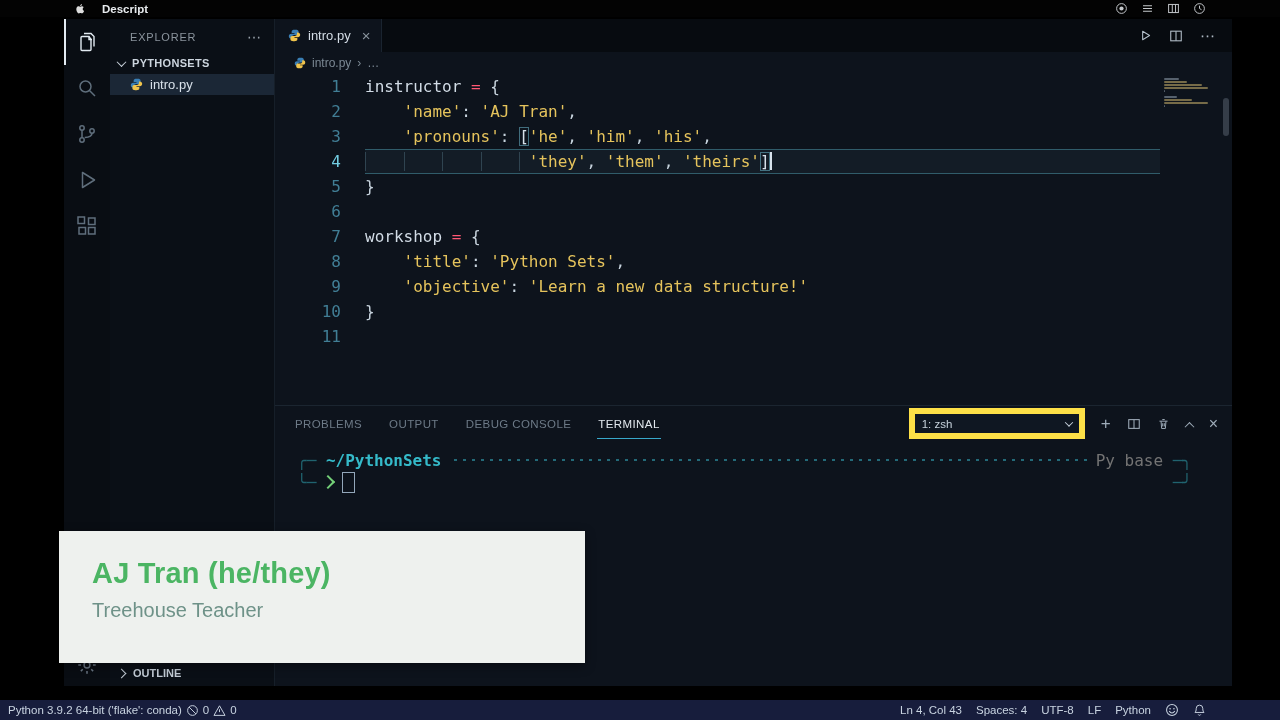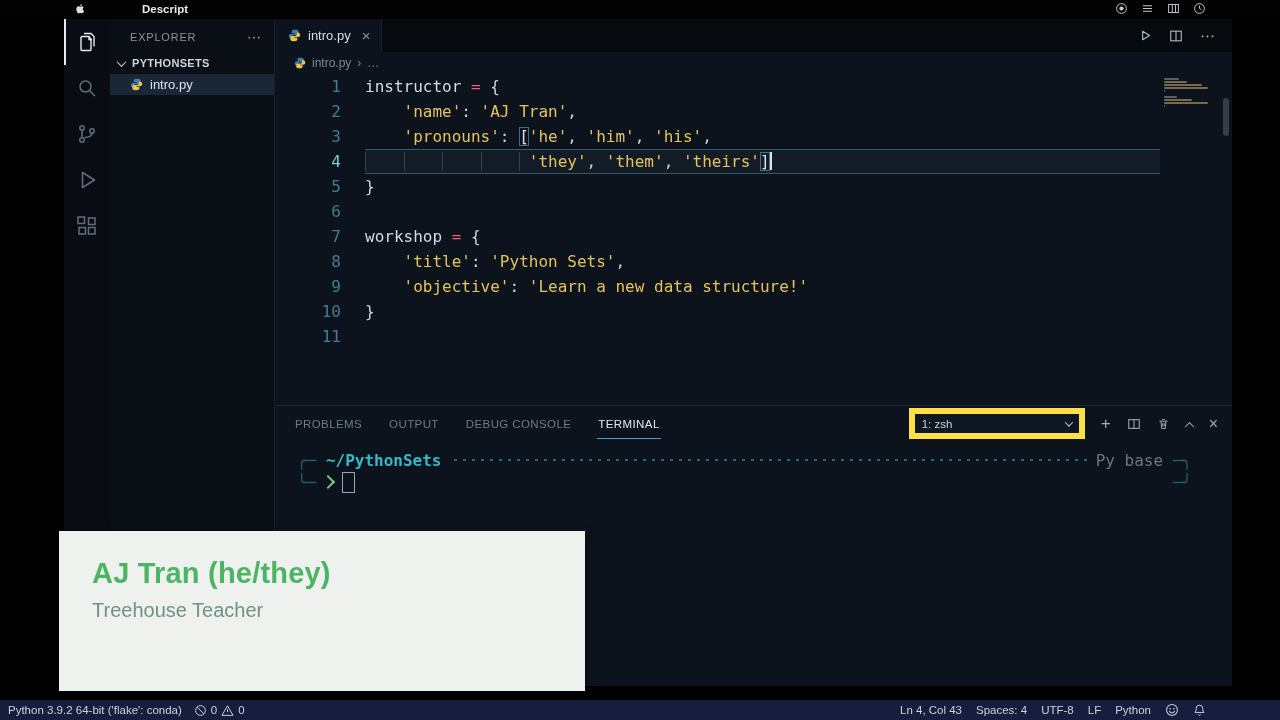--- a/index.html
+++ b/index.html
@@ -3,21 +3,21 @@
 <meta charset="utf-8">
 <style>
   html,body{margin:0;padding:0;background:#000;}
   .frame{position:relative;width:1280px;height:720px;background:#000;overflow:hidden;
          font-family:"Liberation Sans",sans-serif;-webkit-font-smoothing:antialiased;}
 
   
   .menubar{position:absolute;top:0;left:0;right:0;height:17px;background:#030303;
            display:flex;align-items:center;gap:0;padding:0 74px;color:#e7eaed;font-size:11.5px;}
   .menubar .apple{display:flex;align-items:center;margin-right:16px;}
-  .menu-app{font-weight:bold;margin-right:18px;margin-left:40px;}
+  .menu-app{font-weight:bold;margin-right:18px;}
   .menu-items{display:flex;gap:19px;}
   .menu-item{cursor:default;}
   .menu-right{margin-left:auto;display:flex;gap:13px;align-items:center;opacity:.92;}
 
   
   .titlebar{position:absolute;top:17px;left:0;right:0;height:16px;background:#0a0c10;
             display:flex;align-items:center;justify-content:center;color:#8d949c;font-size:9.5px;}
 
   
   .window{position:absolute;left:64px;top:19px;width:1168px;height:667px;display:flex;background:#0d131c;}
@@ -96,29 +96,29 @@
   .t-cwd{color:#35bac9;font-weight:bold;}
   .t-env{color:#737373;}
   .t-dots{flex:1;height:8px;margin:0 9px;align-self:center;
           background:radial-gradient(circle,rgba(38,115,130,.9) 1.3px,transparent 1.5px) left center/9px 8px repeat-x;}
   .t-chev{width:8px;height:8px;border-right:2px solid #74d078;border-top:2px solid #74d078;
           transform:rotate(45deg);display:inline-block;margin:0 9px 0 7px;}
   .t-cursor{width:11px;height:19px;border:1px solid #93a7ba;display:inline-block;}
   .t-spacer{flex:1;}
 
   
-  .overlay-card{position:absolute;left:59px;top:531px;width:526px;height:160px;background:#eef1ee;
+  .overlay-card{position:absolute;left:59px;top:531px;width:526px;height:132px;background:#eef1ee;
                 z-index:50;box-shadow:0 3px 10px rgba(0,0,0,.4);padding:26px 0 0 33px;box-sizing:border-box;}
   .oc-name{font-size:29px;font-weight:bold;color:#4bb563;letter-spacing:.2px;}
   .oc-role{font-size:20px;color:#6e9288;margin-top:9px;}
 
   
   .statusbar{position:absolute;left:0;right:0;bottom:0;height:20px;background:#171d3c;color:#c8d3e0;
              display:flex;align-items:center;font-size:11.5px;padding:0 6px;}
-  .stb-left{display:flex;align-items:center;gap:12px;padding-left:2px;justify-content:center;}
+  .stb-left{display:flex;align-items:center;gap:4px;padding-left:2px;justify-content:center;}
   .stb-diag{display:flex;align-items:center;gap:4px;}
   .stb-right{margin-left:auto;display:flex;align-items:center;gap:14px;padding-right:68px;}
   .stb-item{cursor:pointer;}
 
   svg{display:block;}
 </style>
 </head>
 <body>
 
 <div class="frame">

